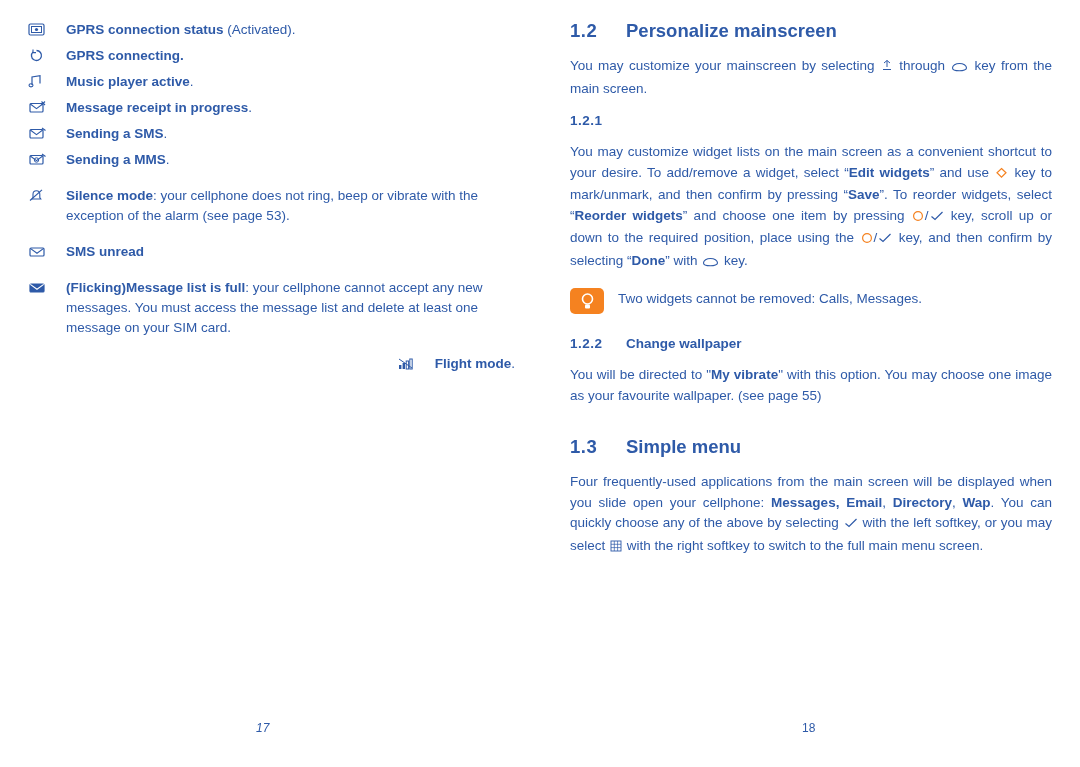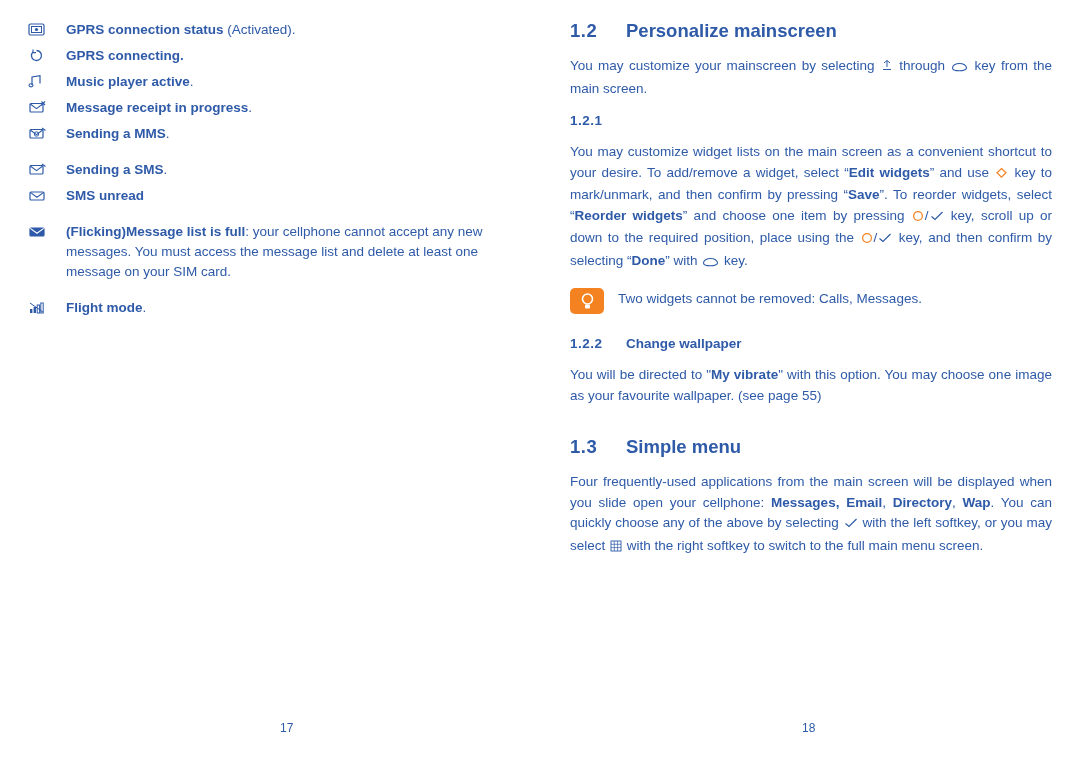--- a/index.html
+++ b/index.html
@@ -60,21 +60,21 @@
   .icon-text b {
     font-weight: bold;
     color: #2e5aa8;
   }
   .icon-text .plain {
     font-weight: normal;
   }
 
   
   .gap-sm { margin-bottom: 6px; }
-  .gap-md { margin-bottom: 10px; }
+  .gap-md { margin-bottom: 10px; justify-content: flex-end; }
   .gap-lg { margin-bottom: 16px; }
 
   
   h1.section {
     font-size: 18.5px;
     font-weight: bold;
     color: #2e5aa8;
     margin: 0 0 14px 0;
     display: flex;
   }
@@ -148,21 +148,21 @@
     margin: 0 1px;
   }
 
   .pagenum {
     position: absolute;
     bottom: 32px;
     font-size: 12px;
     color: #2e5aa8;
     font-family: "Liberation Sans", sans-serif;
   }
-  .pagenum-left { left: 280px; }
+  .pagenum-left { left: 256px; font-style: italic; }
   .pagenum-right { left: 262px; }
 </style>
 </head>
 <body>
 
 <div class="page page-left">
   <div class="content-left">
 
     <div class="icon-row gap-sm">
       <div class="icon-cell">
@@ -200,43 +200,52 @@
         <svg width="19" height="15" viewBox="0 0 19 15">
           <rect x="2" y="3.5" width="13" height="8.5" rx="1" fill="none" stroke="#2e5aa8" stroke-width="1.2"></rect>
           <path d="M2.3 4 L8.5 8.6 L14.7 4" fill="none" stroke="#2e5aa8" stroke-width="1.1"></path>
           <path d="M13.5 1.5 L17 5" stroke="#2e5aa8" stroke-width="1.1"></path>
           <path d="M17 1.5 L13.5 5" stroke="#2e5aa8" stroke-width="1.1"></path>
         </svg>
       </div>
       <div class="icon-text"><b>Message receipt in progress</b><span class="plain">.</span></div>
     </div>
 
+    <div class="icon-row gap-sm">
+      <div class="icon-cell">
+        <svg width="19" height="15" viewBox="0 0 19 15">
+          <rect x="2" y="3.5" width="13" height="8.5" rx="1" fill="none" stroke="#2e5aa8" stroke-width="1.2"></rect>
+          <path d="M2.3 4 L8.5 8.6 L14.7 4" fill="none" stroke="#2e5aa8" stroke-width="1.1"></path>
+          <path d="M14 2 L17.5 4.5" stroke="#2e5aa8" stroke-width="1.1"></path>
+        </svg>
+      </div>
+      <div class="icon-text"><b>Sending a SMS</b><span class="plain">.</span></div>
+    </div>
+
     <div class="icon-row gap-lg">
       <div class="icon-cell">
         <svg width="19" height="15" viewBox="0 0 19 15">
           <rect x="2" y="3.5" width="13" height="8.5" rx="1" fill="none" stroke="#2e5aa8" stroke-width="1.2"></rect>
           <path d="M2.3 4 L8.5 8.6 L14.7 4" fill="none" stroke="#2e5aa8" stroke-width="1.1"></path>
           <circle cx="8.5" cy="8" r="2.2" fill="none" stroke="#2e5aa8" stroke-width="1"></circle>
           <path d="M14 2 L17.5 4.5" stroke="#2e5aa8" stroke-width="1.1"></path>
         </svg>
       </div>
       <div class="icon-text"><b>Sending a MMS</b><span class="plain">.</span></div>
     </div>
 
-    <div class="icon-row gap-sm">
-      <div class="icon-cell">
-        <svg width="19" height="15" viewBox="0 0 19 15">
-          <rect x="2" y="3.5" width="13" height="8.5" rx="1" fill="none" stroke="#2e5aa8" stroke-width="1.2"></rect>
-          <path d="M2.3 4 L8.5 8.6 L14.7 4" fill="none" stroke="#2e5aa8" stroke-width="1.1"></path>
-          <path d="M14 2 L17.5 4.5" stroke="#2e5aa8" stroke-width="1.1"></path>
-        </svg>
-      </div>
-      <div class="icon-text"><b>Sending a SMS</b><span class="plain">.</span></div>
-    </div>
-
+    <div class="icon-row gap-lg">
+      <div class="icon-cell">
+        <svg width="19" height="15" viewBox="0 0 19 15">
+          <path d="M5 9.5 L5 6.2 a3.4 3.4 0 0 1 6.8 0 L11.8 9.5 L12.8 11 L4 11 Z" fill="none" stroke="#2e5aa8" stroke-width="1.1"></path>
+          <path d="M2 12.5 L14 1.8" stroke="#2e5aa8" stroke-width="1.1"></path>
+        </svg>
+      </div>
+      <div class="icon-text"><b>Silence mode</b><span class="plain">: your cellphone does not ring, beep or vibrate with the exception of the alarm (see page 53).</span></div>
+    </div>
 
     <div class="icon-row gap-lg">
       <div class="icon-cell">
         <svg width="19" height="15" viewBox="0 0 19 15">
           <rect x="2" y="4" width="14" height="8" rx="1" fill="none" stroke="#2e5aa8" stroke-width="1.2"></rect>
           <path d="M2.3 4.4 L9 9.2 L15.7 4.4" fill="none" stroke="#2e5aa8" stroke-width="1.1"></path>
         </svg>
       </div>
       <div class="icon-text"><b>SMS unread</b><span class="plain"></span></div>
     </div>

